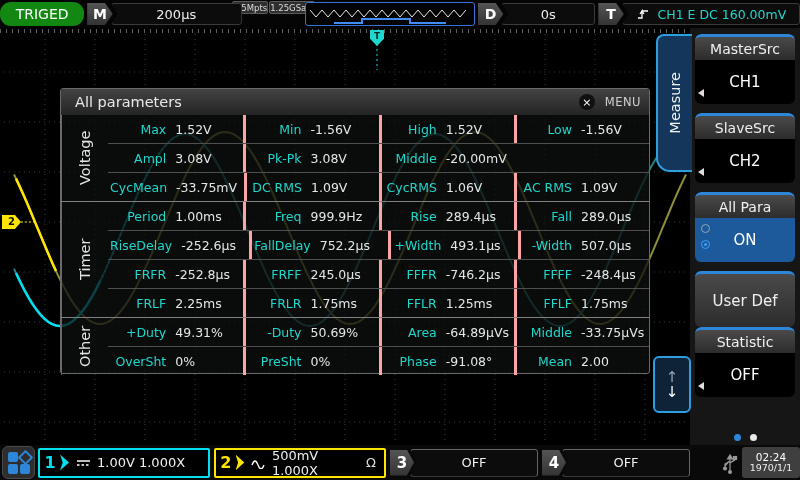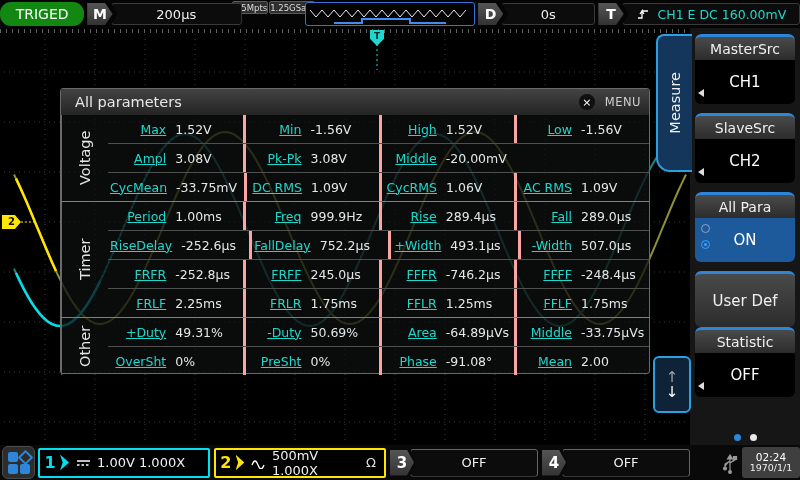--- a/index.html
+++ b/index.html
@@ -49,21 +49,21 @@
   .section:first-child{border-top:none;}
   .sec-label{flex:0 0 46px;border-right:1px solid #6a6a6a;display:flex;align-items:center;
              justify-content:center;writing-mode:vertical-rl;transform:rotate(180deg);
              font-size:14.5px;color:#e4e4e4;}
   .sec-rows{flex:1;display:flex;flex-direction:column;}
   .mrow{flex:1;display:grid;grid-template-columns:repeat(4,1fr);border-top:1px solid #4f4f4f;}
   .sec-rows .mrow:first-child{border-top:none;}
   .pair{display:flex;align-items:center;border-left:3px solid #fca5a5;padding:0 4px 0 2px;
         min-height:28px;box-sizing:border-box;}
   .pair:first-child{border-left:none;}
-  .pname{flex:1;text-align:right;color:var(--cyan,#1fd8cd);font-size:12.5px;white-space:nowrap;text-decoration:underline;}
+  .pname{flex:1;text-align:right;color:var(--cyan,#1fd8cd);font-size:12.5px;white-space:nowrap;}
   .pval{flex:0 0 64px;text-align:left;padding-left:9px;color:#e4e7e7;font-size:12.5px;white-space:nowrap;}
   
   .measure-tab{position:absolute;left:656px;top:34px;width:36px;height:138px;z-index:5;
                background:#14365a;border:2px solid #2d9fe0;border-right:none;border-radius:8px 0 0 14px;
                display:flex;align-items:center;justify-content:center;box-sizing:border-box;}
   .measure-tab span{writing-mode:vertical-rl;transform:rotate(180deg);color:#f0f0f0;font-size:14.5px;}
   .scroll-ind{position:absolute;left:653px;top:356px;width:38px;height:57px;z-index:5;
               background:#0e2238;border:2px solid #2d9fe0;border-radius:6px;box-sizing:border-box;
               display:flex;flex-direction:column;align-items:center;justify-content:center;line-height:1;}
   .scroll-ind .up{color:#9aa4ac;font-size:15px;}

